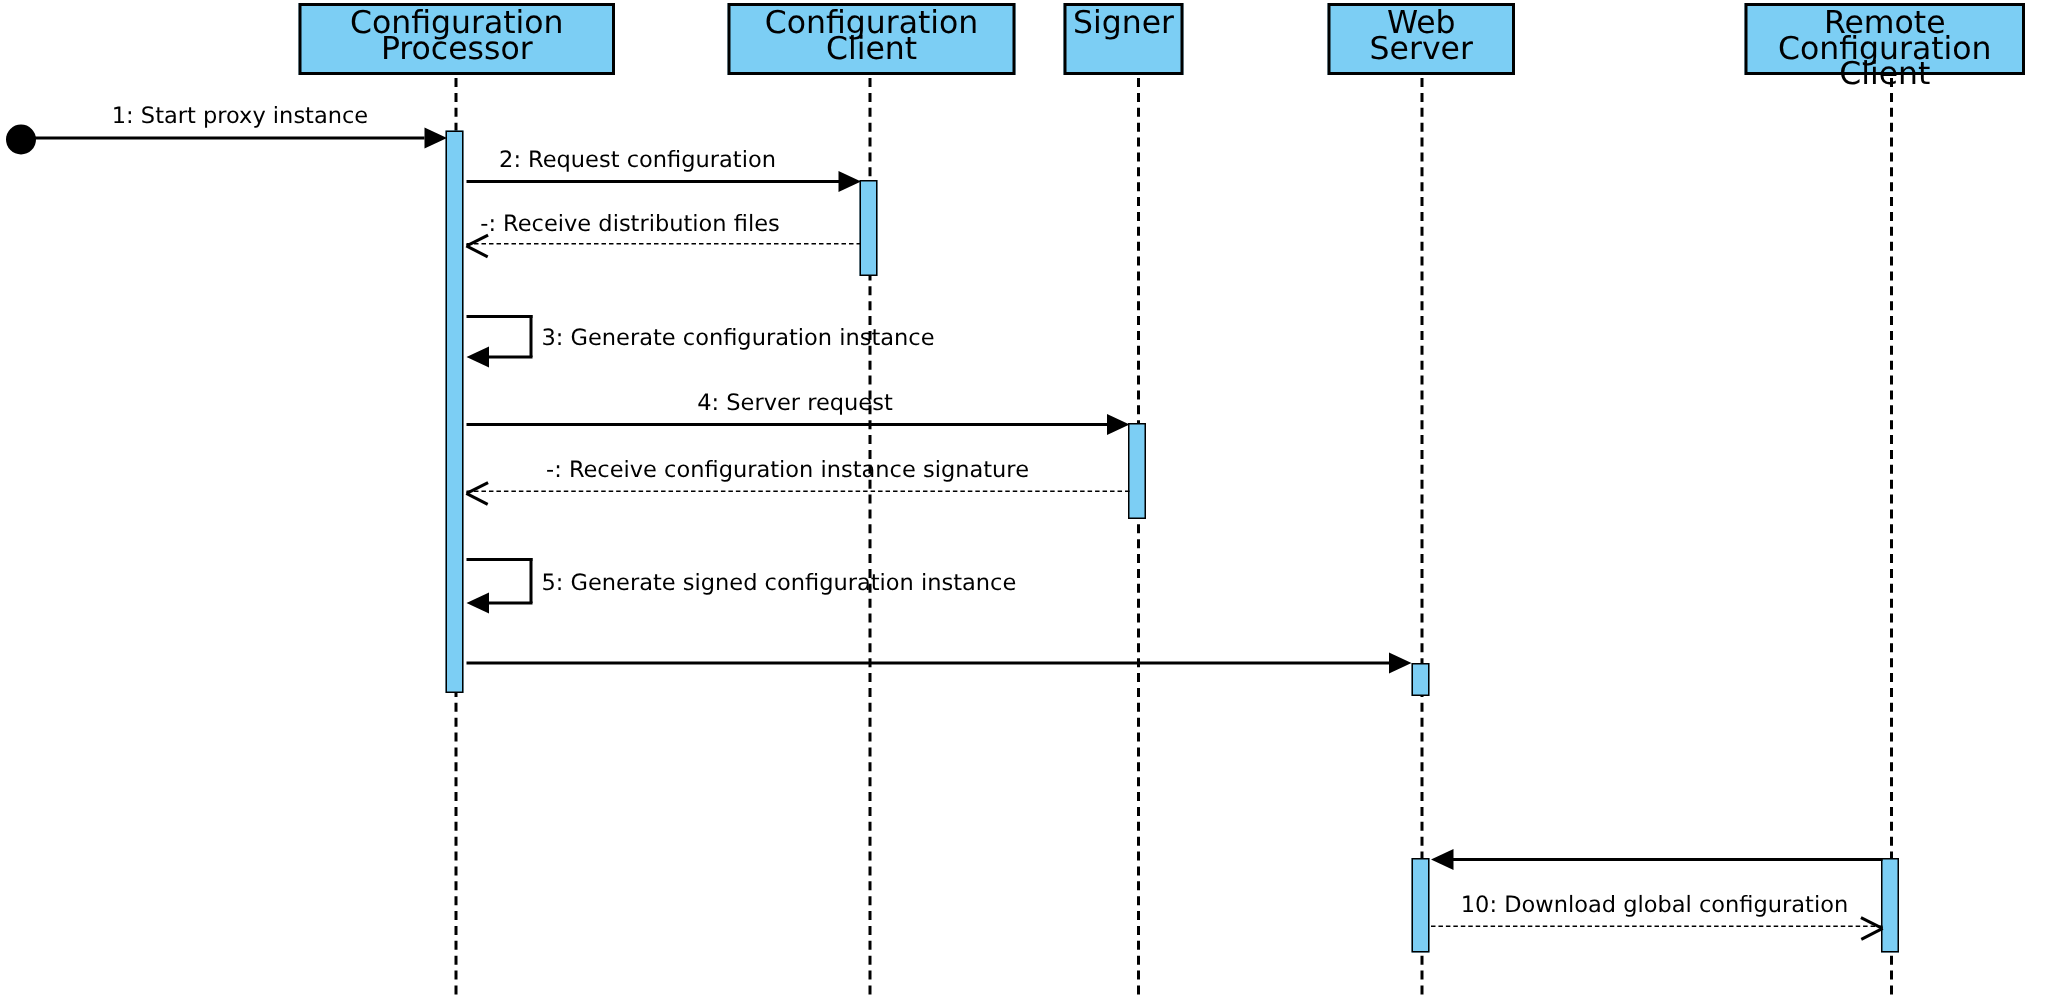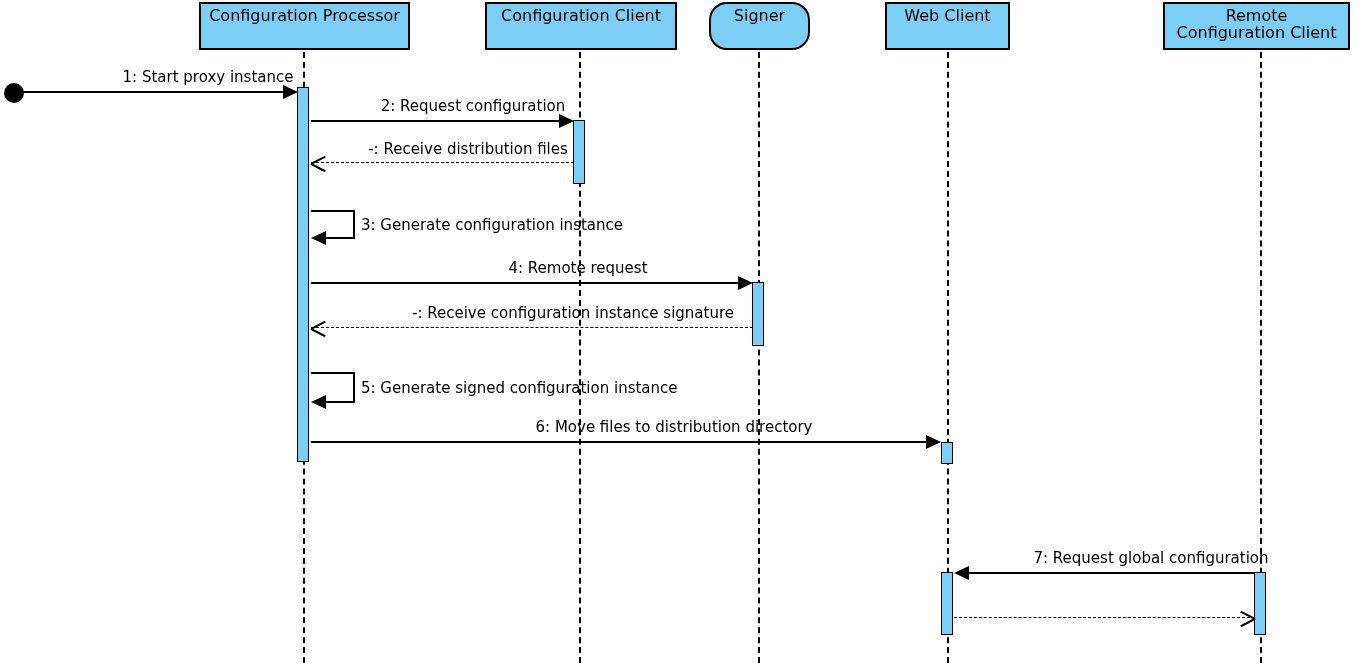--- a/index.html
+++ b/index.html
@@ -3,24 +3,24 @@
 <meta charset="utf-8">
 <style>
   html,body{margin:0;padding:0;background:#fff;}
   .diagram{position:relative;width:1364px;height:669px;background:#fff;overflow:hidden;
            font-family:"DejaVu Sans","Liberation Sans",sans-serif;color:#000;}
 
   
   .actor-box{position:absolute;top:2px;height:48px;background:var(--fill,#7CCEF4);
              border:2px solid #000;box-sizing:border-box;z-index:3;
              display:flex;justify-content:center;align-items:flex-start;}
-  .actor-label{font-size:16px;line-height:17px;padding-top:3px;text-align:center;white-space:pre-line;}
+  .actor-label{font-size:21px;line-height:17px;padding-top:3px;text-align:center;white-space:pre-line;}
   .a0{left:199px;width:211px;}
   .a1{left:485px;width:192px;}
-  .a2{left:709px;width:101px;border-radius:18px;}
+  .a2{left:709px;width:80px;}
   .a3{left:885px;width:125px;}
   .a4{left:1163px;width:187px;}
 
   
   .lifeline{position:absolute;top:52px;height:611px;width:0;border-left:2px dashed #000;z-index:1;}
   .l0{left:303px;} .l1{left:579px;} .l2{left:758px;} .l3{left:947px;} .l4{left:1260px;}
 
   
   .activation{position:absolute;width:10px;background:var(--fill,#7CCEF4);
               border:1.5px solid #000;box-sizing:content-box;z-index:2;}
@@ -40,21 +40,21 @@
   .open-left,.open-right{position:absolute;width:16px;height:16px;z-index:4;}
   .open-left::before,.open-left::after,.open-right::before,.open-right::after{
       content:"";position:absolute;top:50%;width:16px;height:1.5px;background:#000;}
   .open-left::before,.open-left::after{left:0;transform-origin:left center;}
   .open-left::before{transform:rotate(-27deg);} .open-left::after{transform:rotate(27deg);}
   .open-right::before,.open-right::after{right:0;transform-origin:right center;}
   .open-right::before{transform:rotate(27deg);} .open-right::after{transform:rotate(-27deg);}
 
   
   .msg-label{position:absolute;font-size:15px;line-height:18px;white-space:nowrap;z-index:5;}
-  .msg-label.centered{transform:translateX(-50%);margin-left:48px;}
+  .msg-label.centered{transform:translateX(-50%);}
 
   
   .start-node{position:absolute;left:4px;top:83px;width:20px;height:20px;border-radius:50%;
               background:#000;z-index:3;}
 </style>
 </head>
 <body>
 
 <div class="diagram">
 
@@ -67,21 +67,21 @@
   <div class="actor-box a0">
     <span class="actor-label">Configuration Processor</span>
   </div>
   <div class="actor-box a1">
     <span class="actor-label">Configuration Client</span>
   </div>
   <div class="actor-box a2">
     <span class="actor-label">Signer</span>
   </div>
   <div class="actor-box a3">
-    <span class="actor-label">Web Client</span>
+    <span class="actor-label">Web Server</span>
   </div>
   <div class="actor-box a4">
     <span class="actor-label">Remote
 Configuration Client</span>
   </div>
 
   <div class="activation" style="left:297px;top:87px;height:373px;"></div>
   <div class="activation" style="left:573px;top:120px;height:62px;"></div>
   <div class="activation" style="left:752px;top:282px;height:62px;"></div>
   <div class="activation" style="left:941px;top:442px;height:20px;"></div>
@@ -103,36 +103,35 @@
   <span class="msg-label centered" style="left:420px;top:140px;">-: Receive distribution files</span>
 
   <div class="msg-line" style="left:311px;top:210px;width:44px;"></div>
   <div class="vline" style="left:353px;top:210px;height:28px;"></div>
   <div class="msg-line" style="left:325px;top:237px;width:30px;"></div>
   <div class="head-left" style="left:311px;top:231px;"></div>
   <span class="msg-label" style="left:361px;top:216px;">3: Generate configuration instance</span>
 
   <div class="msg-line" style="left:311px;top:282px;width:428px;"></div>
   <div class="head-right" style="left:738px;top:276px;"></div>
-  <span class="msg-label centered" style="left:530px;top:259px;">4: Remote request</span>
+  <span class="msg-label centered" style="left:530px;top:259px;">4: Server request</span>
 
   <div class="msg-line dashed" style="left:311px;top:327px;width:442px;"></div>
   <div class="open-left" style="left:311px;top:320px;"></div>
   <span class="msg-label centered" style="left:525px;top:304px;">-: Receive configuration instance signature</span>
 
   <div class="msg-line" style="left:311px;top:372px;width:44px;"></div>
   <div class="vline" style="left:353px;top:372px;height:30px;"></div>
   <div class="msg-line" style="left:325px;top:401px;width:30px;"></div>
   <div class="head-left" style="left:311px;top:395px;"></div>
   <span class="msg-label" style="left:361px;top:379px;">5: Generate signed configuration instance</span>
 
   <div class="msg-line" style="left:311px;top:441px;width:616px;"></div>
   <div class="head-right" style="left:926px;top:435px;"></div>
-  <span class="msg-label centered" style="left:626px;top:418px;">6: Move files to distribution directory</span>
 
   <div class="msg-line" style="left:968px;top:572px;width:287px;"></div>
   <div class="head-left" style="left:954px;top:566px;"></div>
-  <span class="msg-label centered" style="left:1103px;top:549px;">7: Request global configuration</span>
 
   <div class="msg-line dashed" style="left:954px;top:617px;width:301px;"></div>
   <div class="open-right" style="left:1239px;top:610px;"></div>
+  <span class="msg-label centered" style="left:1103px;top:594px;">10: Download global configuration</span>
 
 </div>
 
 </body></html>

